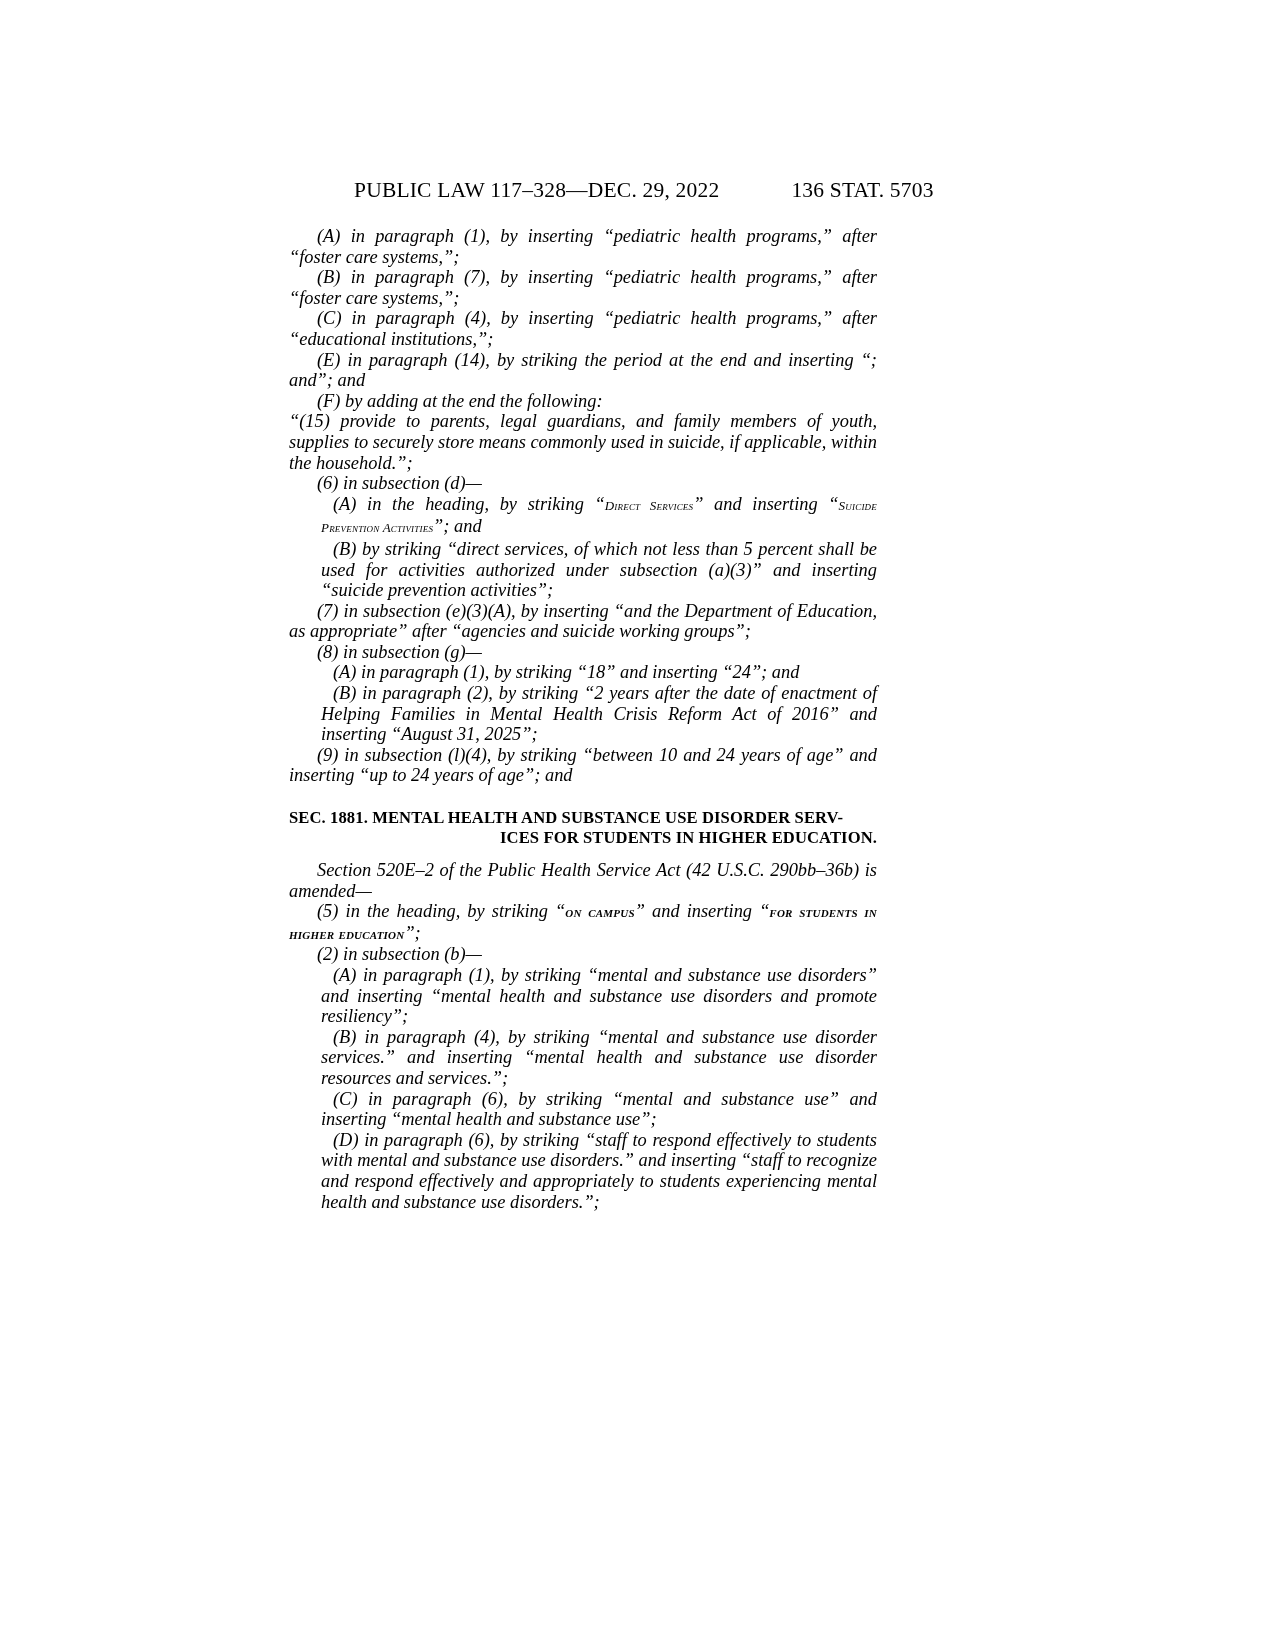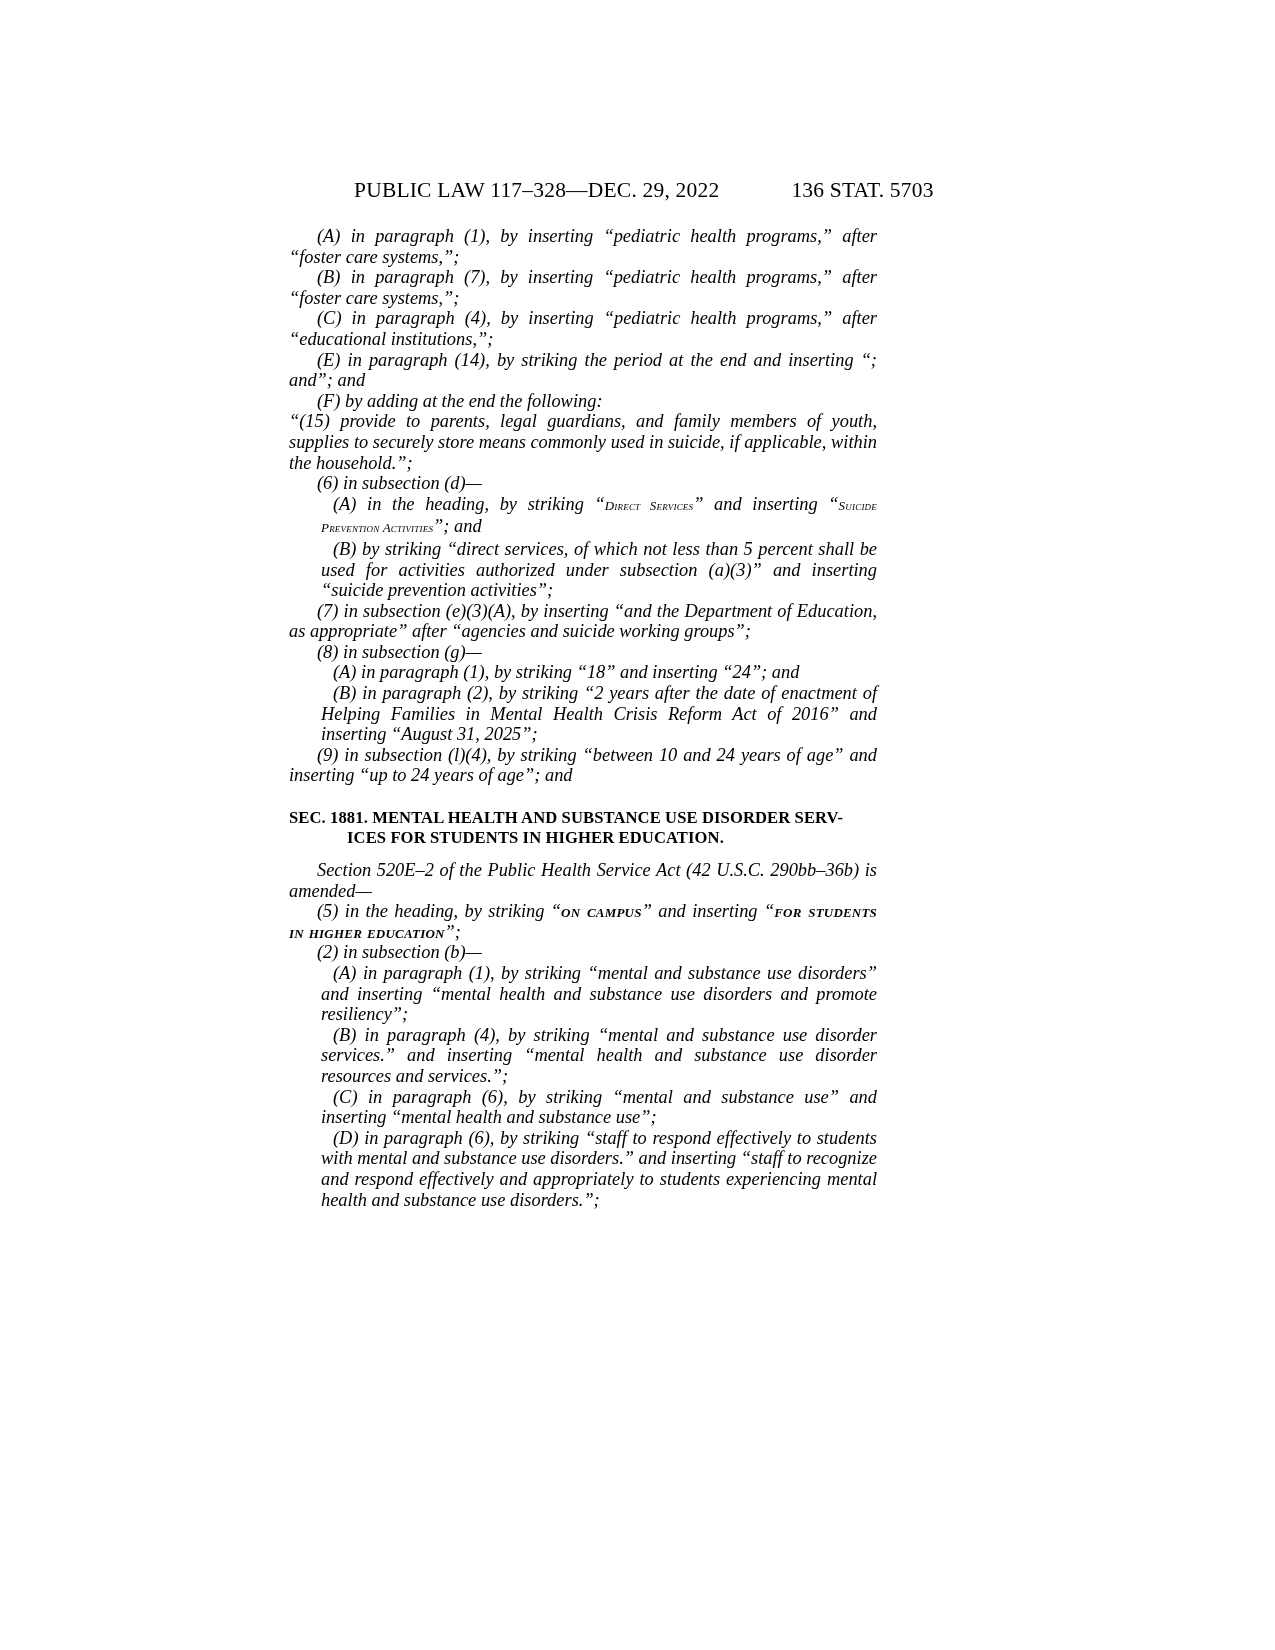--- a/index.html
+++ b/index.html
@@ -64,36 +64,37 @@
   }
   .sc {
     font-variant: small-caps;
   }
   .sc-man {
     font-size: 13px;
     letter-spacing: 0.2px;
   }
   .bold-sm {
     font-weight: bold;
-    font-size: 19px;
+    font-size: 16px;
     letter-spacing: 0.2px;
   }
   .sec-head {
     margin-top: 22px;
     margin-bottom: 12px;
     font-weight: bold;
     font-size: 16.6px;
     line-height: 20px;
     text-align: left;
     letter-spacing: 0.1px;
     padding-left: 0;
   }
   .sec-head .line2 {
     display: block;
     padding-left: 58px;
+    text-align: right;
   }
 </style>
 </head>
 <body>
 
 <div class="page">
 
   <div class="header">
     <span class="hdr-left">PUBLIC LAW 117–328—DEC. 29, 2022</span><span class="hdr-right">136 STAT. 5703</span>
   </div>

